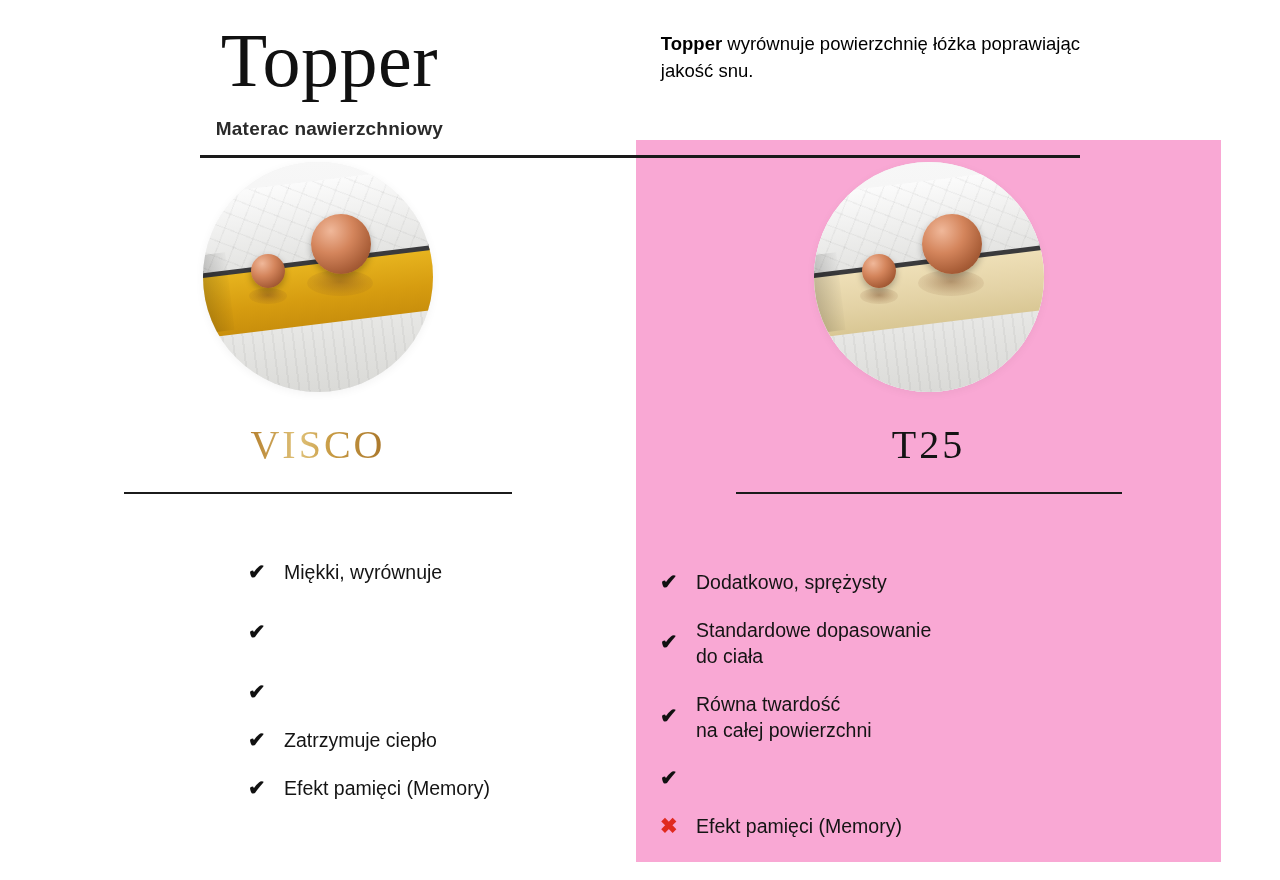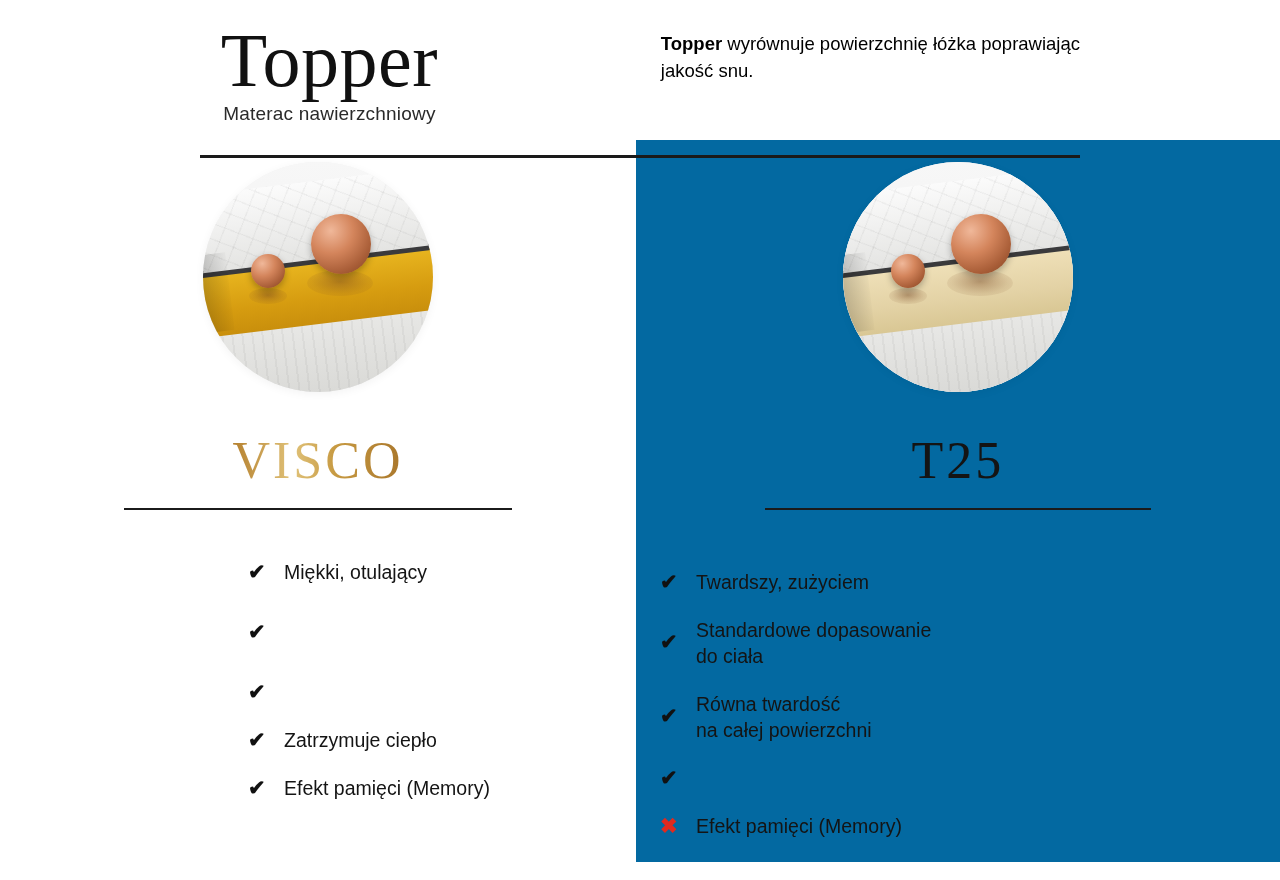--- a/index.html
+++ b/index.html
@@ -38,22 +38,23 @@
     line-height: 84px;
     font-weight: 400;
     letter-spacing: 0.5px;
     color: #111111;
     margin: 0;
   }
   .subtitle {
     font-size: 19px;
     line-height: 24px;
     color: #2a2a2a;
-    margin-top: 0;
+    margin-top: 15px;
     letter-spacing: 0.2px;
+    font-weight: bold;
   }
   .header-right {
     width: 644px;
     padding: 16px 150px 0 18px;
     box-sizing: border-box;
     font-size: 18.5px;
     line-height: 27px;
     color: #000000;
   }
   .header-right .lead {
@@ -84,22 +85,22 @@
     display: flex;
     flex-direction: column;
     align-items: center;
     padding-top: 22px;
   }
   .col-left {
     width: 636px;
     background: #ffffff;
   }
   .col-right {
-    width: 644px;
-    background: #0369a1;
+    width: 585px;
+    background: #f9a8d4;
   }
 
   
   .thumb {
     width: 230px;
     height: 230px;
     border-radius: 50%;
     overflow: hidden;
     position: relative;
     background: #f3f3f3;
@@ -178,24 +179,24 @@
     position: absolute;
     border-radius: 50%;
     background: radial-gradient(ellipse at 50% 45%, rgba(120,70,35,0.45) 0%, rgba(120,70,35,0.12) 60%, rgba(120,70,35,0) 100%);
   }
   .dent-a { width: 66px; height: 26px; left: 104px; top: 108px; }
   .dent-b { width: 38px; height: 16px; left: 46px; top: 126px; }
 
   
   .brand {
     font-family: "Liberation Serif", serif;
-    font-size: 52px;
+    font-size: 40px;
     line-height: 58px;
     letter-spacing: 3px;
-    margin-top: 40px;
+    margin-top: 24px;
   }
   .brand-visco {
     background: linear-gradient(90deg, #b5802e 0%, #e0c279 35%, #c79a42 60%, #a9762b 100%);
     -webkit-background-clip: text;
     background-clip: text;
     color: #c29447;
     -webkit-text-fill-color: transparent;
   }
   .brand-t25 {
     color: #141414;
@@ -293,42 +294,42 @@
       <div class="ball ball-small"></div>
     </div>
     <div class="brand brand-t25">T25</div>
     <div class="rule rule-right"></div>
   </div>
 </div>
 
 <ul class="features left" style="position:absolute; left:0; top:533px; width:636px;">
   <li class="feature">
     <span class="mark">✔</span>
-    <span class="feature-text">Miękki, otulający</span>
+    <span class="feature-text">Miękki, wyrównuje</span>
   </li>
   <li class="feature two-line">
     <span class="mark">✔</span>
   </li>
   <li class="feature two-line">
     <span class="mark">✔</span>
   </li>
   <li class="feature">
     <span class="mark">✔</span>
     <span class="feature-text">Zatrzymuje ciepło</span>
   </li>
   <li class="feature">
     <span class="mark">✔</span>
     <span class="feature-text">Efekt pamięci (Memory)</span>
   </li>
 </ul>
 
 <ul class="features" style="position:absolute; left:660px; top:543px; width:600px; padding-left:0;">
   <li class="feature">
     <span class="mark">✔</span>
-    <span class="feature-text">Twardszy, zużyciem</span>
+    <span class="feature-text">Dodatkowo, sprężysty</span>
   </li>
   <li class="feature two-line">
     <span class="mark">✔</span>
     <span class="feature-text">Standardowe dopasowanie
 do ciała</span>
   </li>
   <li class="feature two-line">
     <span class="mark">✔</span>
     <span class="feature-text">Równa twardość
 na całej powierzchni</span>

